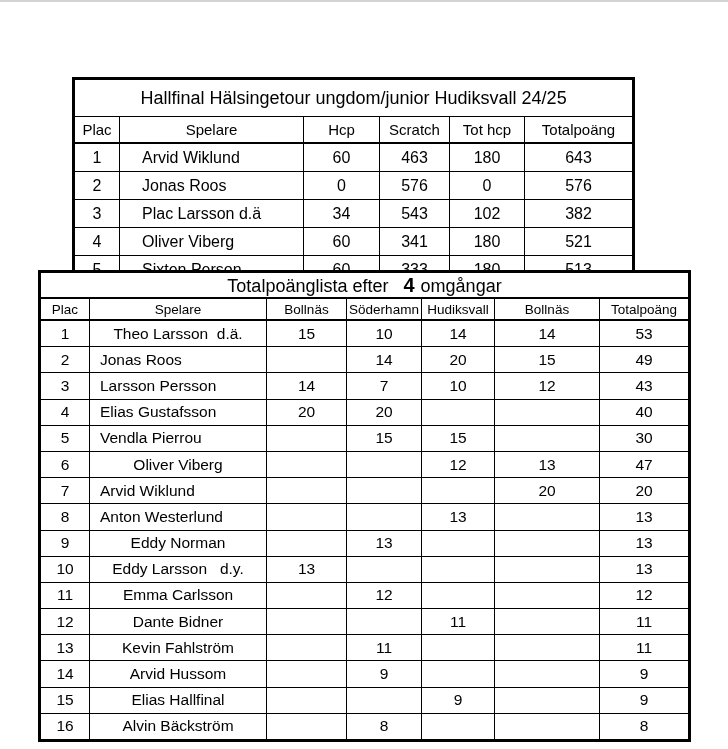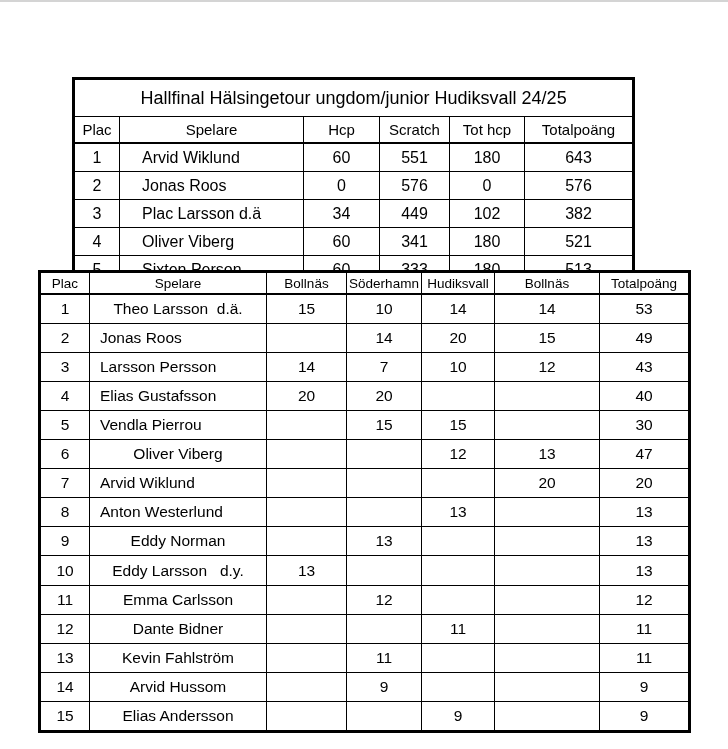--- a/index.html
+++ b/index.html
@@ -86,37 +86,37 @@
           <th>Scratch</th>
           <th>Tot hcp</th>
           <th>Totalpoäng</th>
         </tr>
     </thead>
     <tbody id="t1-body">
         <tr>
           <td>1</td>
           <td class="name">Arvid Wiklund</td>
           <td>60</td>
-          <td>551</td>
+          <td>463</td>
           <td>180</td>
           <td>643</td>
         </tr>
         <tr>
           <td>2</td>
           <td class="name">Jonas Roos</td>
           <td>0</td>
           <td>576</td>
           <td>0</td>
           <td>576</td>
         </tr>
         <tr>
           <td>3</td>
           <td class="name">Plac Larsson d.ä</td>
           <td>34</td>
-          <td>449</td>
+          <td>543</td>
           <td>102</td>
           <td>382</td>
         </tr>
         <tr>
           <td>4</td>
           <td class="name">Oliver Viberg</td>
           <td>60</td>
           <td>341</td>
           <td>180</td>
           <td>521</td>
@@ -136,20 +136,23 @@
     <colgroup>
       <col style="width:50px">
         <col style="width:177px">
         <col style="width:80px">
       <col style="width:75px">
         <col style="width:73px">
         <col style="width:105px">
         <col style="width:90px">
     </colgroup>
     <thead>
+      <tr class="title-row">
+        <th colspan="7"><span>Totalpoänglista efter</span><span class="rounds">4</span><span>omgångar</span></th>
+      </tr>
       <tr class="header-row" id="t2-head">
           <th>Plac</th>
           <th>Spelare</th>
           <th>Bollnäs</th>
           <th>Söderhamn</th>
           <th>Hudiksvall</th>
           <th>Bollnäs</th>
           <th>Totalpoäng</th>
         </tr>
     </thead>
@@ -275,23 +278,32 @@
           <td>14</td>
           <td class="name-center">Arvid Hussom</td>
           <td></td>
           <td>9</td>
           <td></td>
           <td></td>
           <td>9</td>
         </tr>
         <tr>
           <td>15</td>
-          <td class="name-center">Elias Andersson</td>
-          <td></td>
-          <td></td>
-          <td>9</td>
-          <td></td>
-          <td>9</td>
+          <td class="name-center">Elias Hallfinal</td>
+          <td></td>
+          <td></td>
+          <td>9</td>
+          <td></td>
+          <td>9</td>
+        </tr>
+        <tr>
+          <td>16</td>
+          <td class="name-center">Alvin Bäckström</td>
+          <td></td>
+          <td>8</td>
+          <td></td>
+          <td></td>
+          <td>8</td>
         </tr>
       </tbody>
   </table>
 
 </div>
 
 </body></html>

